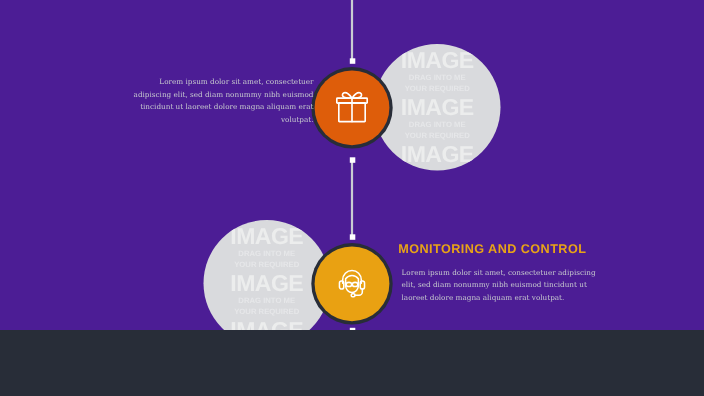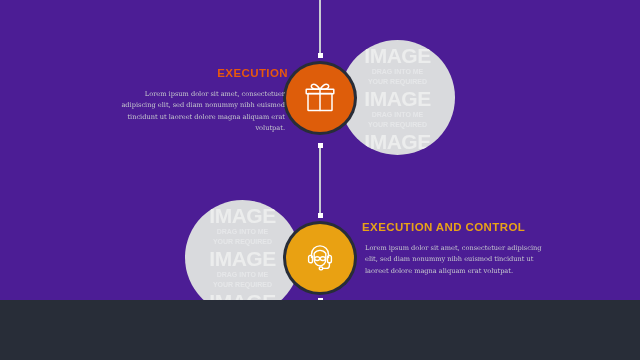--- a/index.html
+++ b/index.html
@@ -178,21 +178,20 @@
         <rect x="5" y="12.5" width="24" height="17" rx="0.6"></rect>
         <rect x="3.2" y="8.2" width="27.6" height="4.6" rx="0.6"></rect>
         <line x1="17" y1="8.2" x2="17" y2="29.5"></line>
         <path d="M17 8.2 C17 8.2 13.5 3.2 10.6 3.2 C8.6 3.2 7.7 5.2 8.8 6.7 C9.7 7.9 13.5 8.2 17 8.2 Z"></path>
         <path d="M17 8.2 C17 8.2 20.5 3.2 23.4 3.2 C25.4 3.2 26.3 5.2 25.2 6.7 C24.3 7.9 20.5 8.2 17 8.2 Z"></path>
       </svg>
     </span>
   </div>
 
   <div class="text-block text-top">
-    <div class="heading heading-exec">EXECUTION</div>
     <p class="body-text">Lorem ipsum dolor sit amet, consectetuer adipiscing elit, sed diam nonummy nibh euismod tincidunt ut laoreet dolore magna aliquam erat volutpat.</p>
   </div>
 
   <div class="img-circle img-circle-bottom">
     <div class="wm">
       <div class="wm-big">IMAGE</div>
       <div class="wm-small">DRAG INTO ME</div>
       <div class="wm-small">YOUR REQUIRED</div>
       <div class="wm-big">IMAGE</div>
       <div class="wm-small">DRAG INTO ME</div>
@@ -213,17 +212,17 @@
         <ellipse cx="15.2" cy="18.6" rx="2.5" ry="1.9"></ellipse>
         <ellipse cx="20.8" cy="18.6" rx="2.5" ry="1.9"></ellipse>
         <line x1="17.7" y1="18.4" x2="18.3" y2="18.4"></line>
         <path d="M27.4 22.8 V25.4 C27.4 27.1 26.0 28.4 24.4 28.4 H20.6"></path>
         <rect x="17.3" y="27.0" width="3.4" height="2.8" rx="1.1"></rect>
       </svg>
     </span>
   </div>
 
   <div class="text-block text-bottom">
-    <div class="heading heading-mon">EXECUTION AND CONTROL</div>
+    <div class="heading heading-mon">MONITORING AND CONTROL</div>
     <p class="body-text">Lorem ipsum dolor sit amet, consectetuer adipiscing elit, sed diam nonummy nibh euismod tincidunt ut laoreet dolore magna aliquam erat volutpat.</p>
   </div>
 
 </div>
 
 </body></html>

